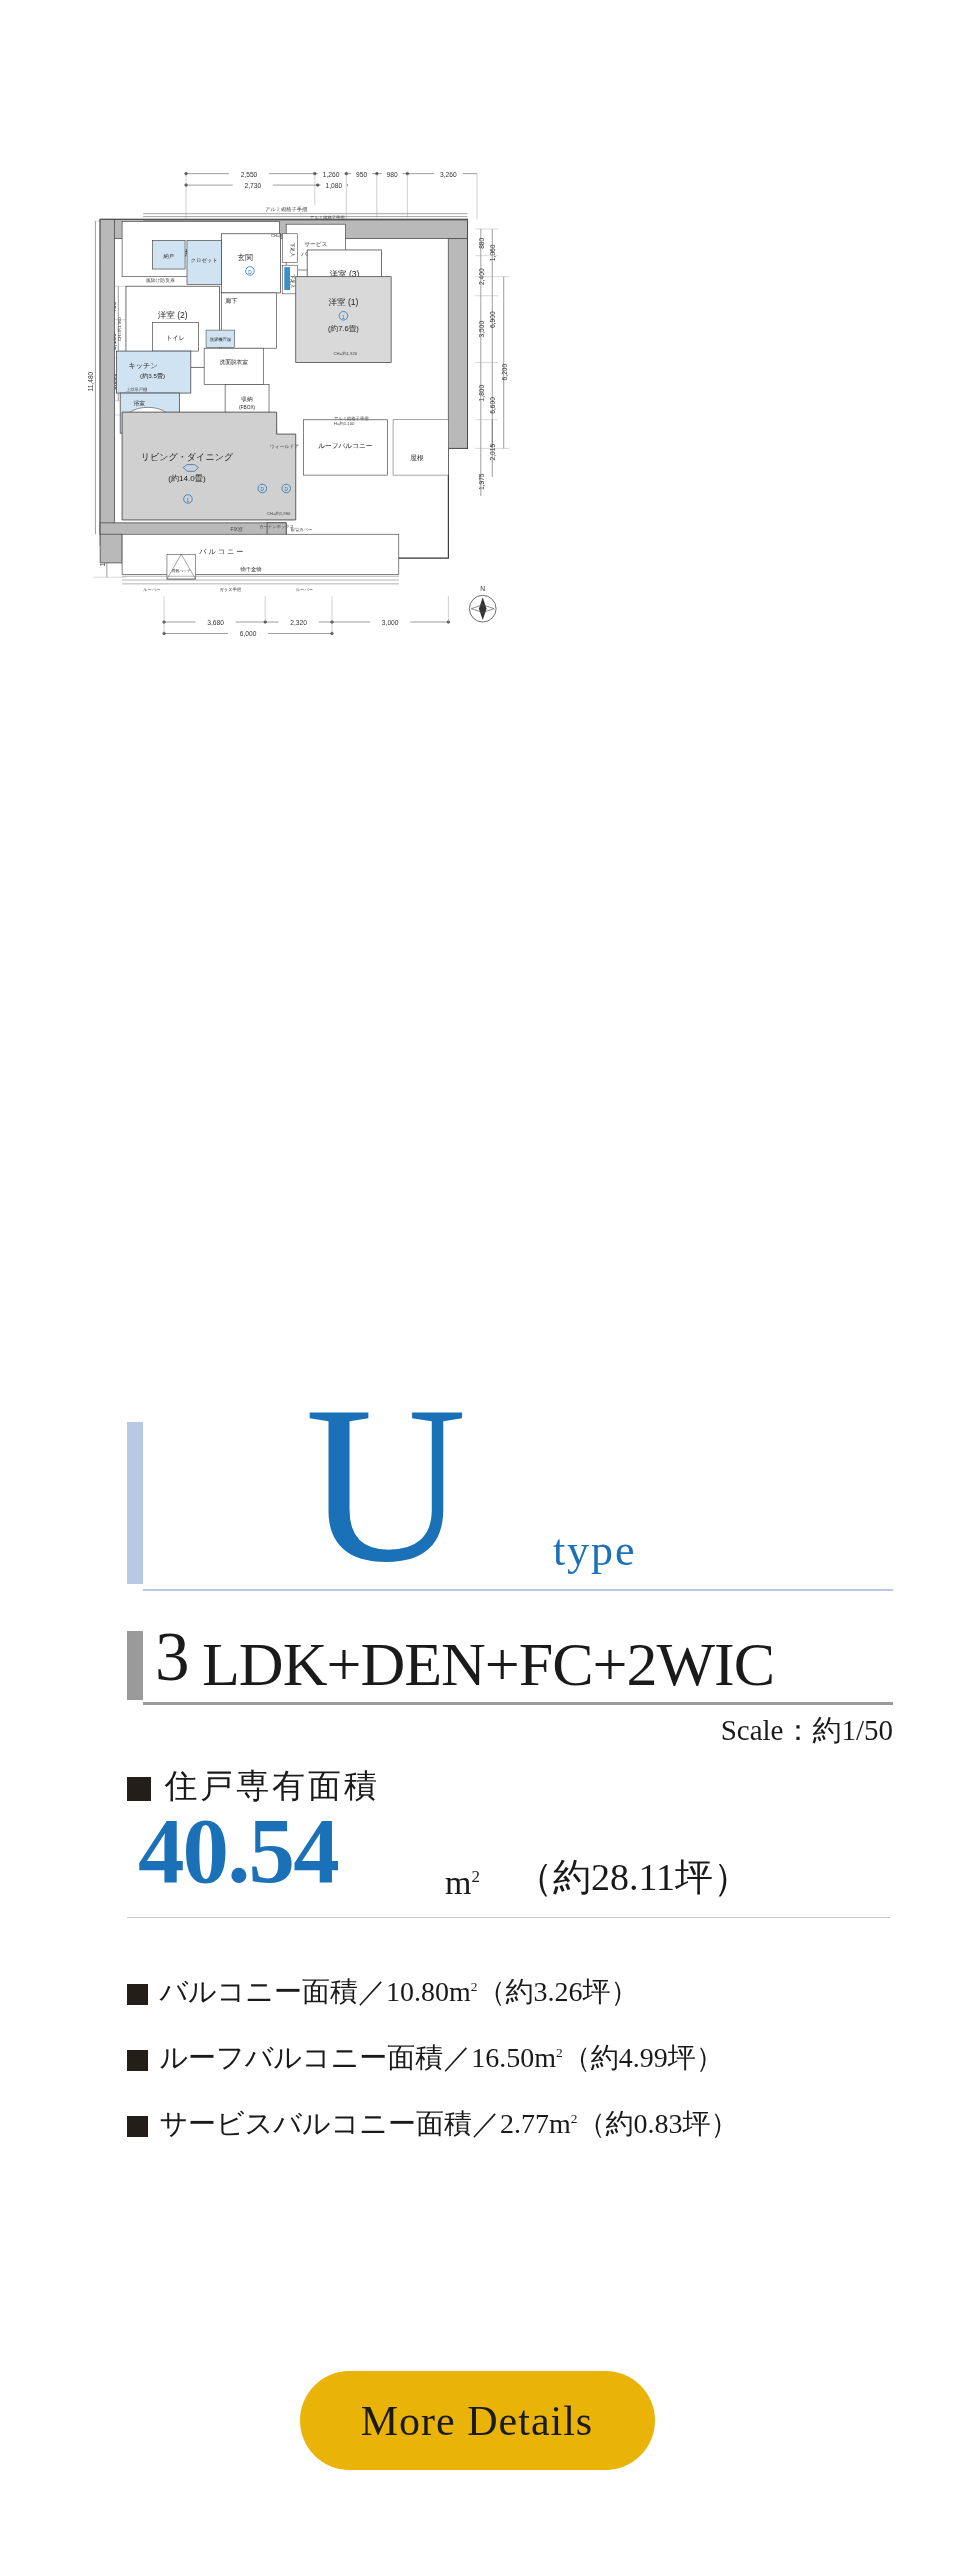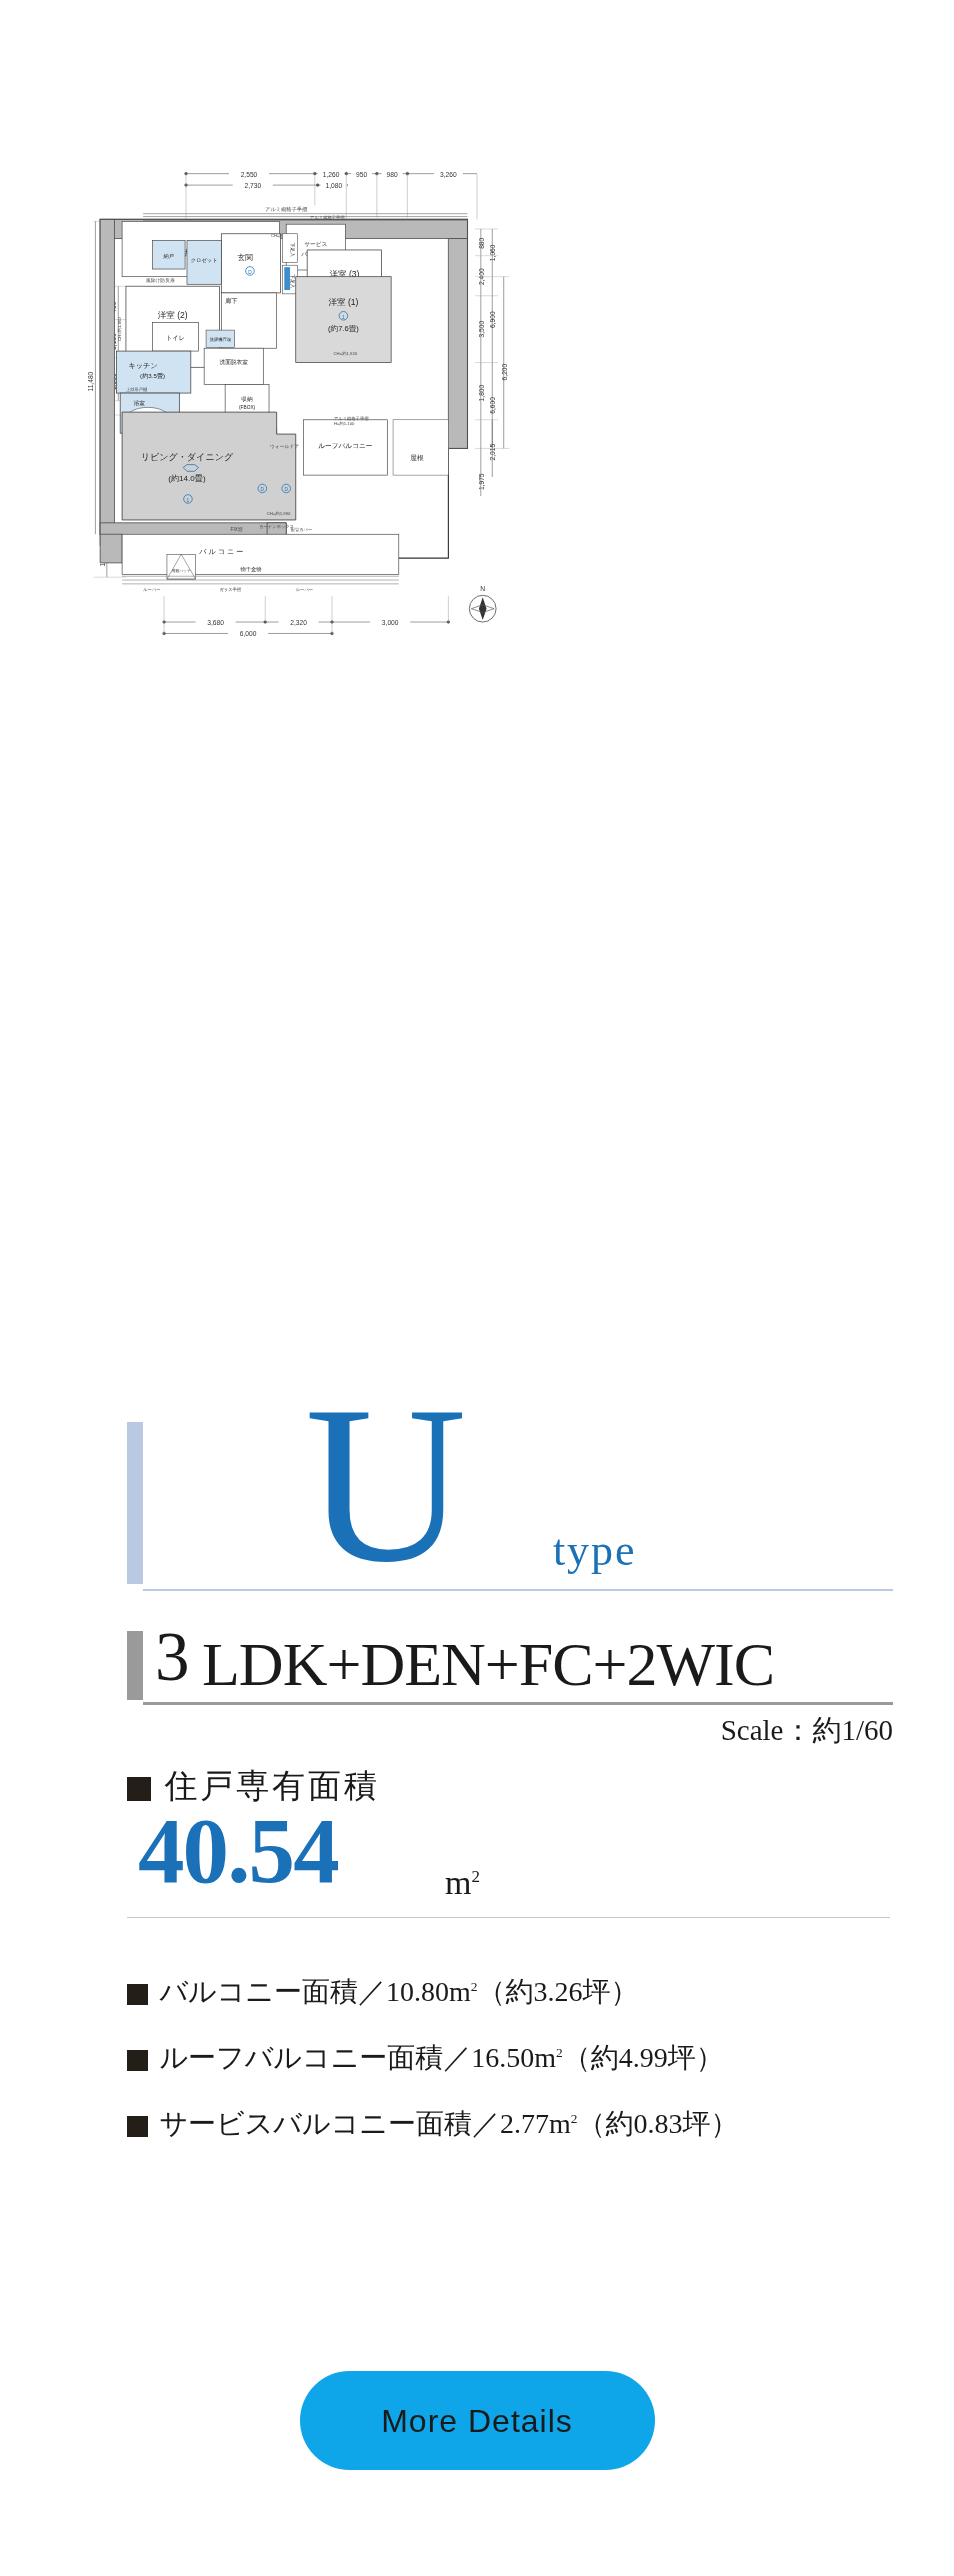--- a/index.html
+++ b/index.html
@@ -81,23 +81,23 @@
   .bal-item{
     font-size:28px;color:#1a1a1a;margin-bottom:20px;white-space:nowrap;
     font-family:"Liberation Serif", serif;letter-spacing:0px;margin-top:28px;
   }
   .bal-item .sq-mark{width:21px;height:21px;margin-right:11.4px;}
   .bal-item sup{font-size:13.4px;vertical-align:super;}
 
   .more-wrap{position:absolute;left:0;top:2371px;width:954px;text-align:center;}
   .more-btn{
     display:inline-block;width:355px;height:99px;line-height:99px;
-    background:#0ea5e9;border-radius:50px;border:none;
-    font-size:32px;color:#1a1a1a;letter-spacing:1px;cursor:pointer;
-    font-family:Liberation Sans, sans-serif;
+    background:#eab308;border-radius:50px;border:none;
+    font-size:42px;color:#1a1a1a;letter-spacing:1px;cursor:pointer;
+    font-family:Liberation Serif, serif;
   }
 
   
   text{font-family:"Liberation Sans", sans-serif;}
 </style>
 </head>
 <body>
 
 <div class="page">
 
@@ -436,29 +436,30 @@
     </div>
 
     <div class="ldk-row">
       <div class="graybar"></div>
       <div class="ldk-num">3</div>
       <div class="ldk-text">LDK+DEN+FC+2WIC</div>
       <div class="grayline"></div>
     </div>
 
     <div class="scale-row">
-      <div class="scale-txt">Scale：約1/60</div>
+      <div class="scale-txt">Scale：約1/50</div>
     </div>
 
     <div class="area-block">
       <div class="area-head">
         <span class="sq-mark"></span><span>住戸専有面積</span>
       </div>
       <div class="area-big">40.54</div>
       <div class="area-unit"><span>m</span><sup>2</sup></div>
+      <div class="area-tsubo">（約28.11坪）</div>
       <div class="hr-area"></div>
 
       <div class="bal-list">
         <div class="bal-item">
           <span class="sq-mark"></span><span>バルコニー面積／10.80m</span><sup>2</sup><span>（約3.26坪）</span>
         </div>
         <div class="bal-item">
           <span class="sq-mark"></span><span>ルーフバルコニー面積／16.50m</span><sup>2</sup><span>（約4.99坪）</span>
         </div>
         <div class="bal-item">

